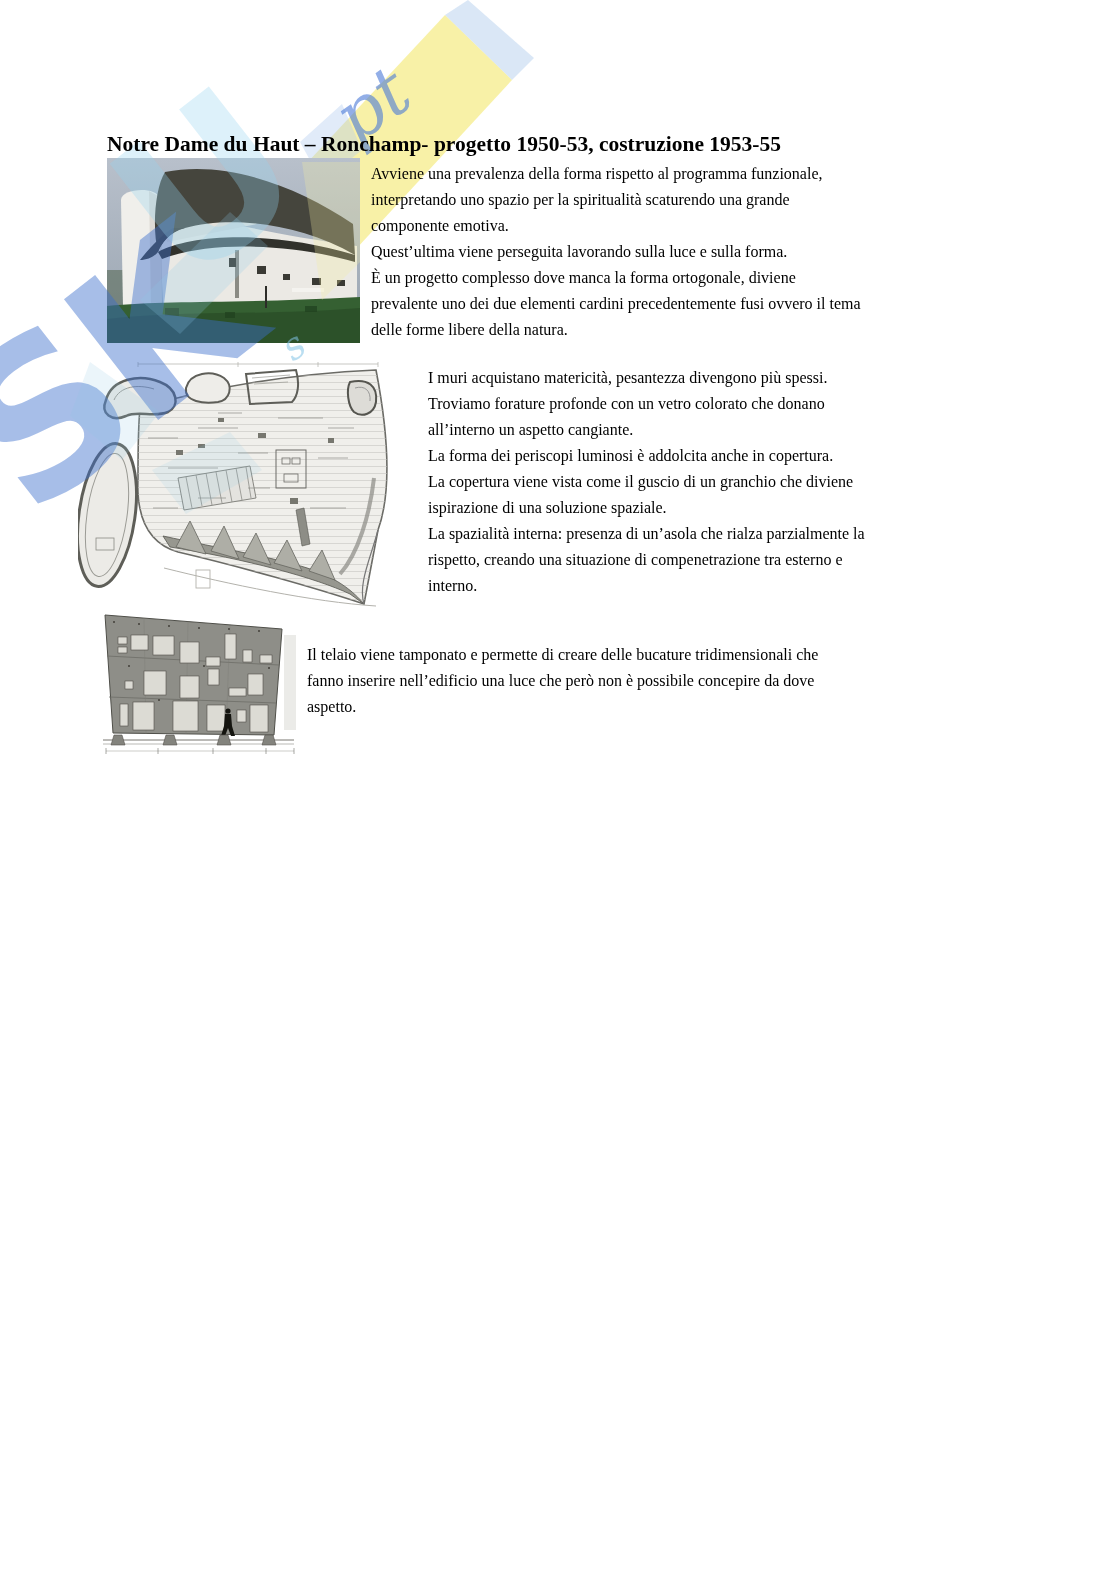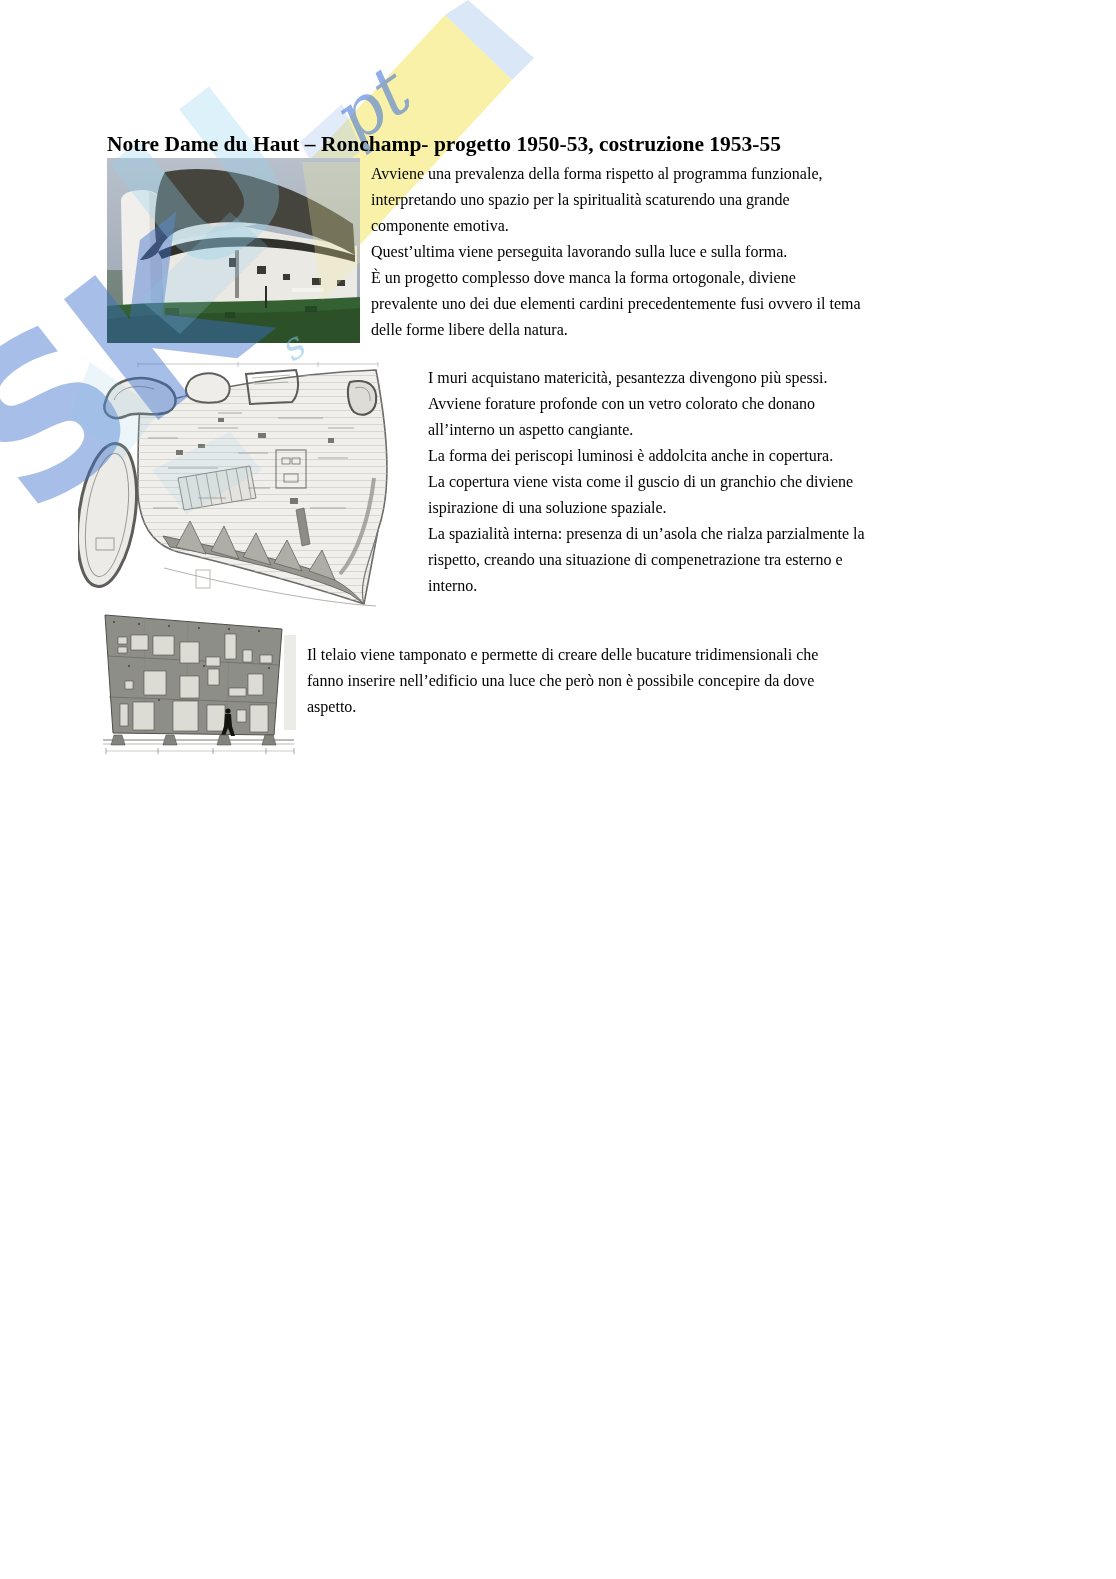--- a/index.html
+++ b/index.html
@@ -213,21 +213,21 @@
     <div class="tline" style="left:371px;top:239px">Quest’ultima viene perseguita lavorando sulla luce e sulla forma.</div>
     <div class="tline" style="left:371px;top:265px">È un progetto complesso dove manca la forma ortogonale, diviene</div>
     <div class="tline" style="left:371px;top:291px">prevalente uno dei due elementi cardini precedentemente fusi ovvero il tema</div>
     <div class="tline" style="left:371px;top:317px">delle forme libere della natura.</div>
   </div>
 
   <div>
     <div class="tline" style="left:428px;top:365px">
       <span>I muri acquistano matericità, </span><b>pesantezza divengono più spessi</b><span>.</span>
     </div>
-    <div class="tline" style="left:428px;top:391px">Avviene forature profonde con un vetro colorato che donano</div>
+    <div class="tline" style="left:428px;top:391px">Troviamo forature profonde con un vetro colorato che donano</div>
     <div class="tline" style="left:428px;top:417px">all’interno un aspetto cangiante.</div>
     <div class="tline" style="left:428px;top:443px">La forma dei periscopi luminosi è addolcita anche in copertura.</div>
     <div class="tline" style="left:428px;top:469px">La copertura viene vista come il guscio di un granchio che diviene</div>
     <div class="tline" style="left:428px;top:495px">ispirazione di una soluzione spaziale.</div>
     <div class="tline" style="left:428px;top:521px">La spazialità interna: presenza di un’asola che rialza parzialmente la</div>
     <div class="tline" style="left:428px;top:547px">rispetto, creando una situazione di compenetrazione tra esterno e</div>
     <div class="tline" style="left:428px;top:573px">interno.</div>
   </div>
 
   <div>

